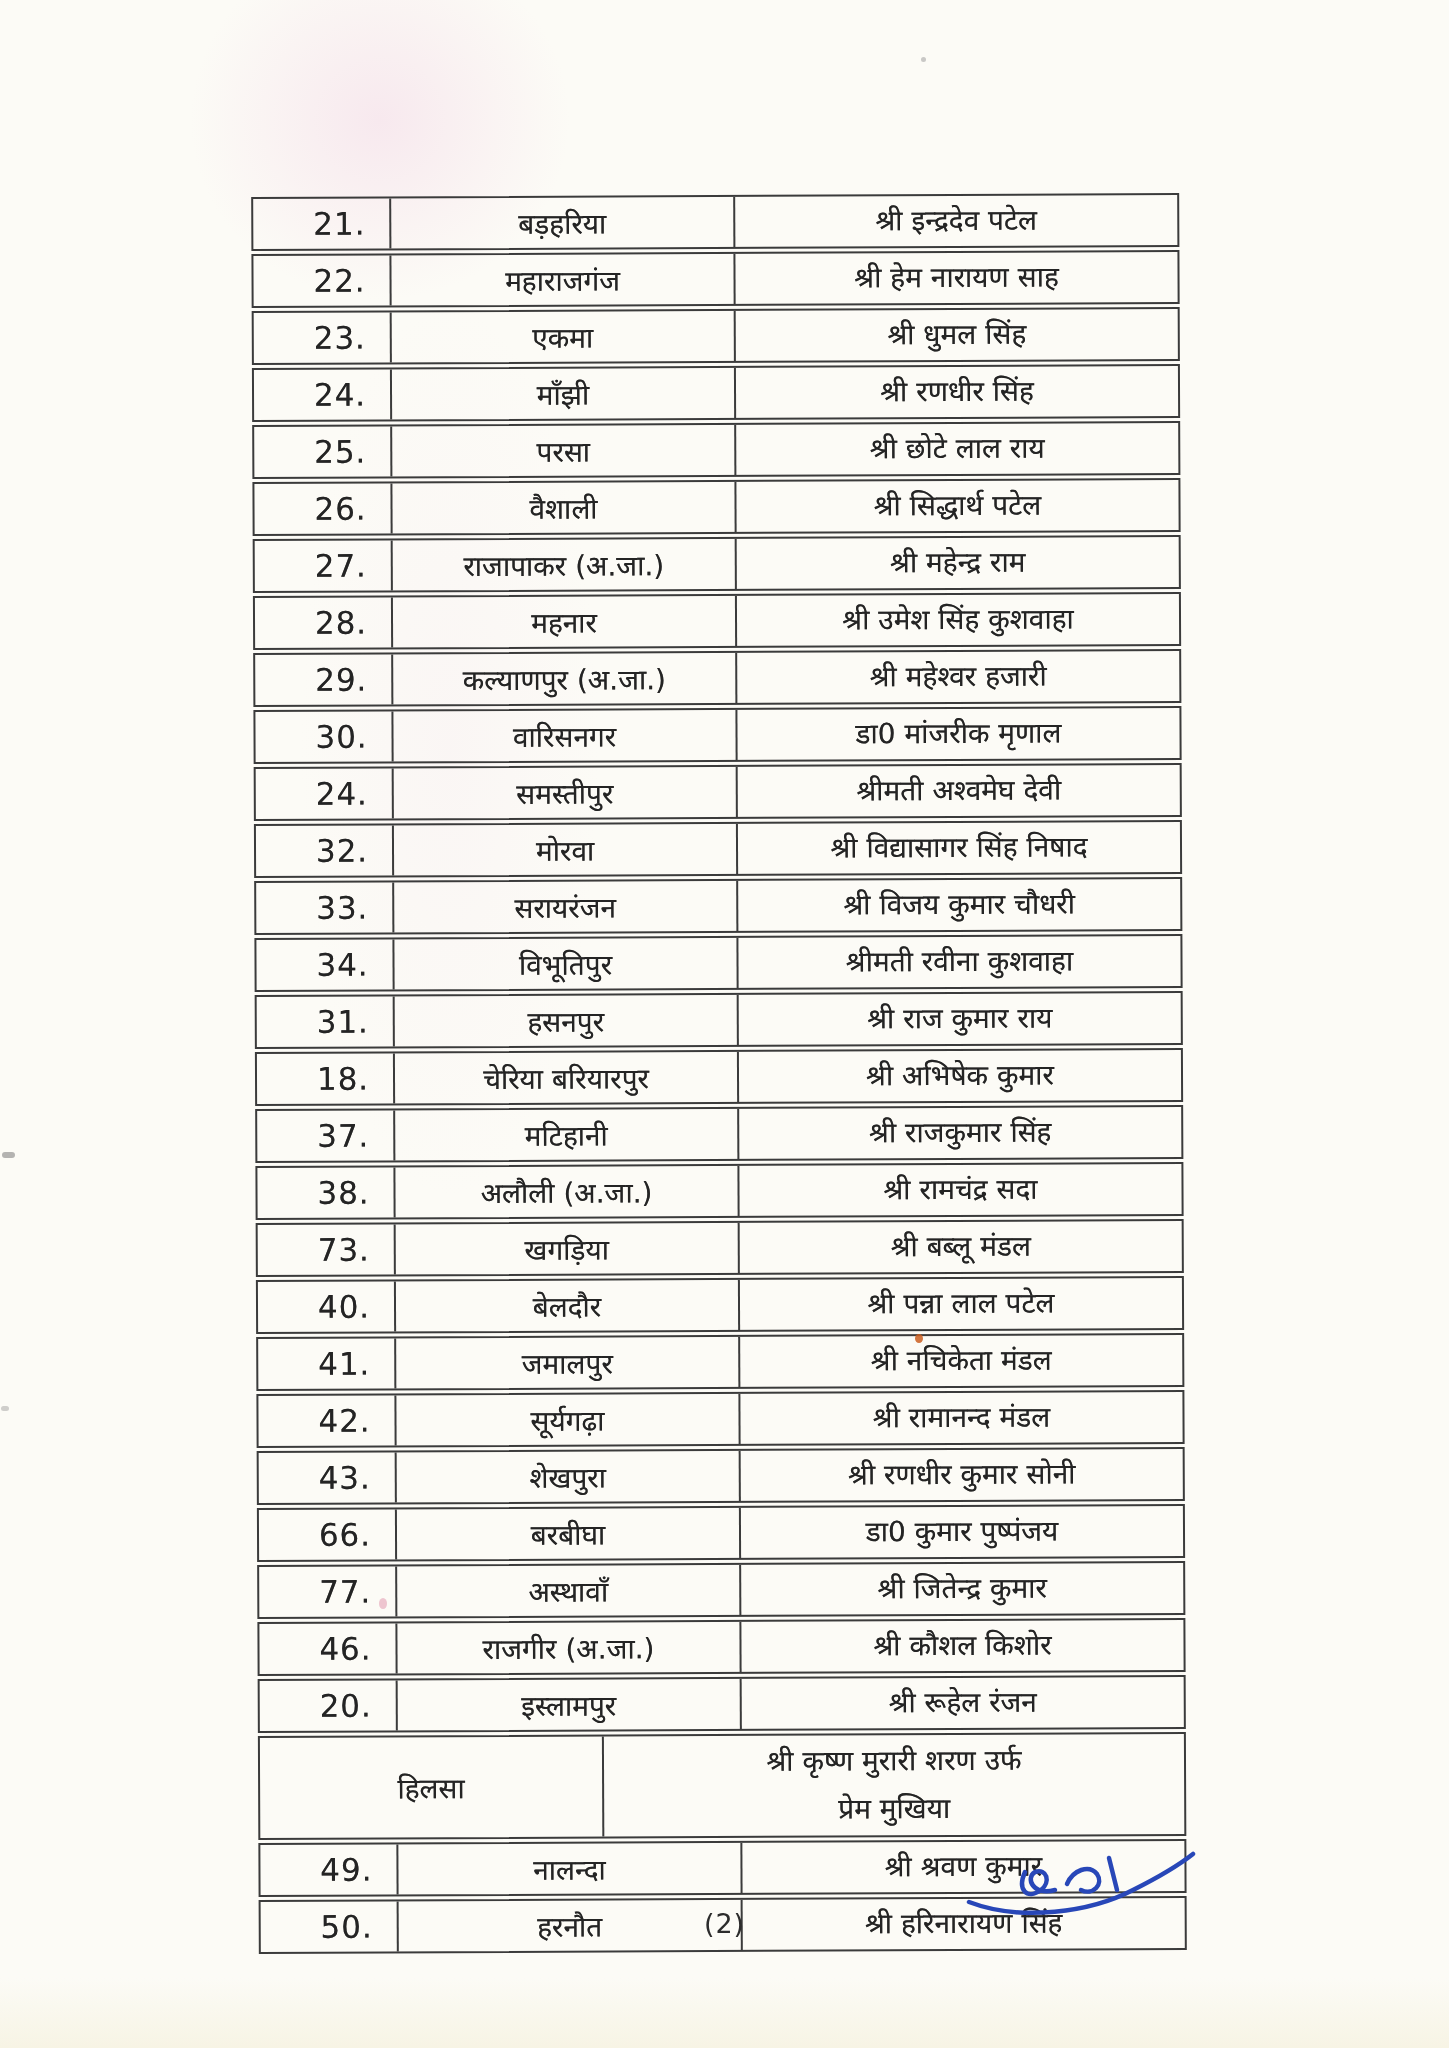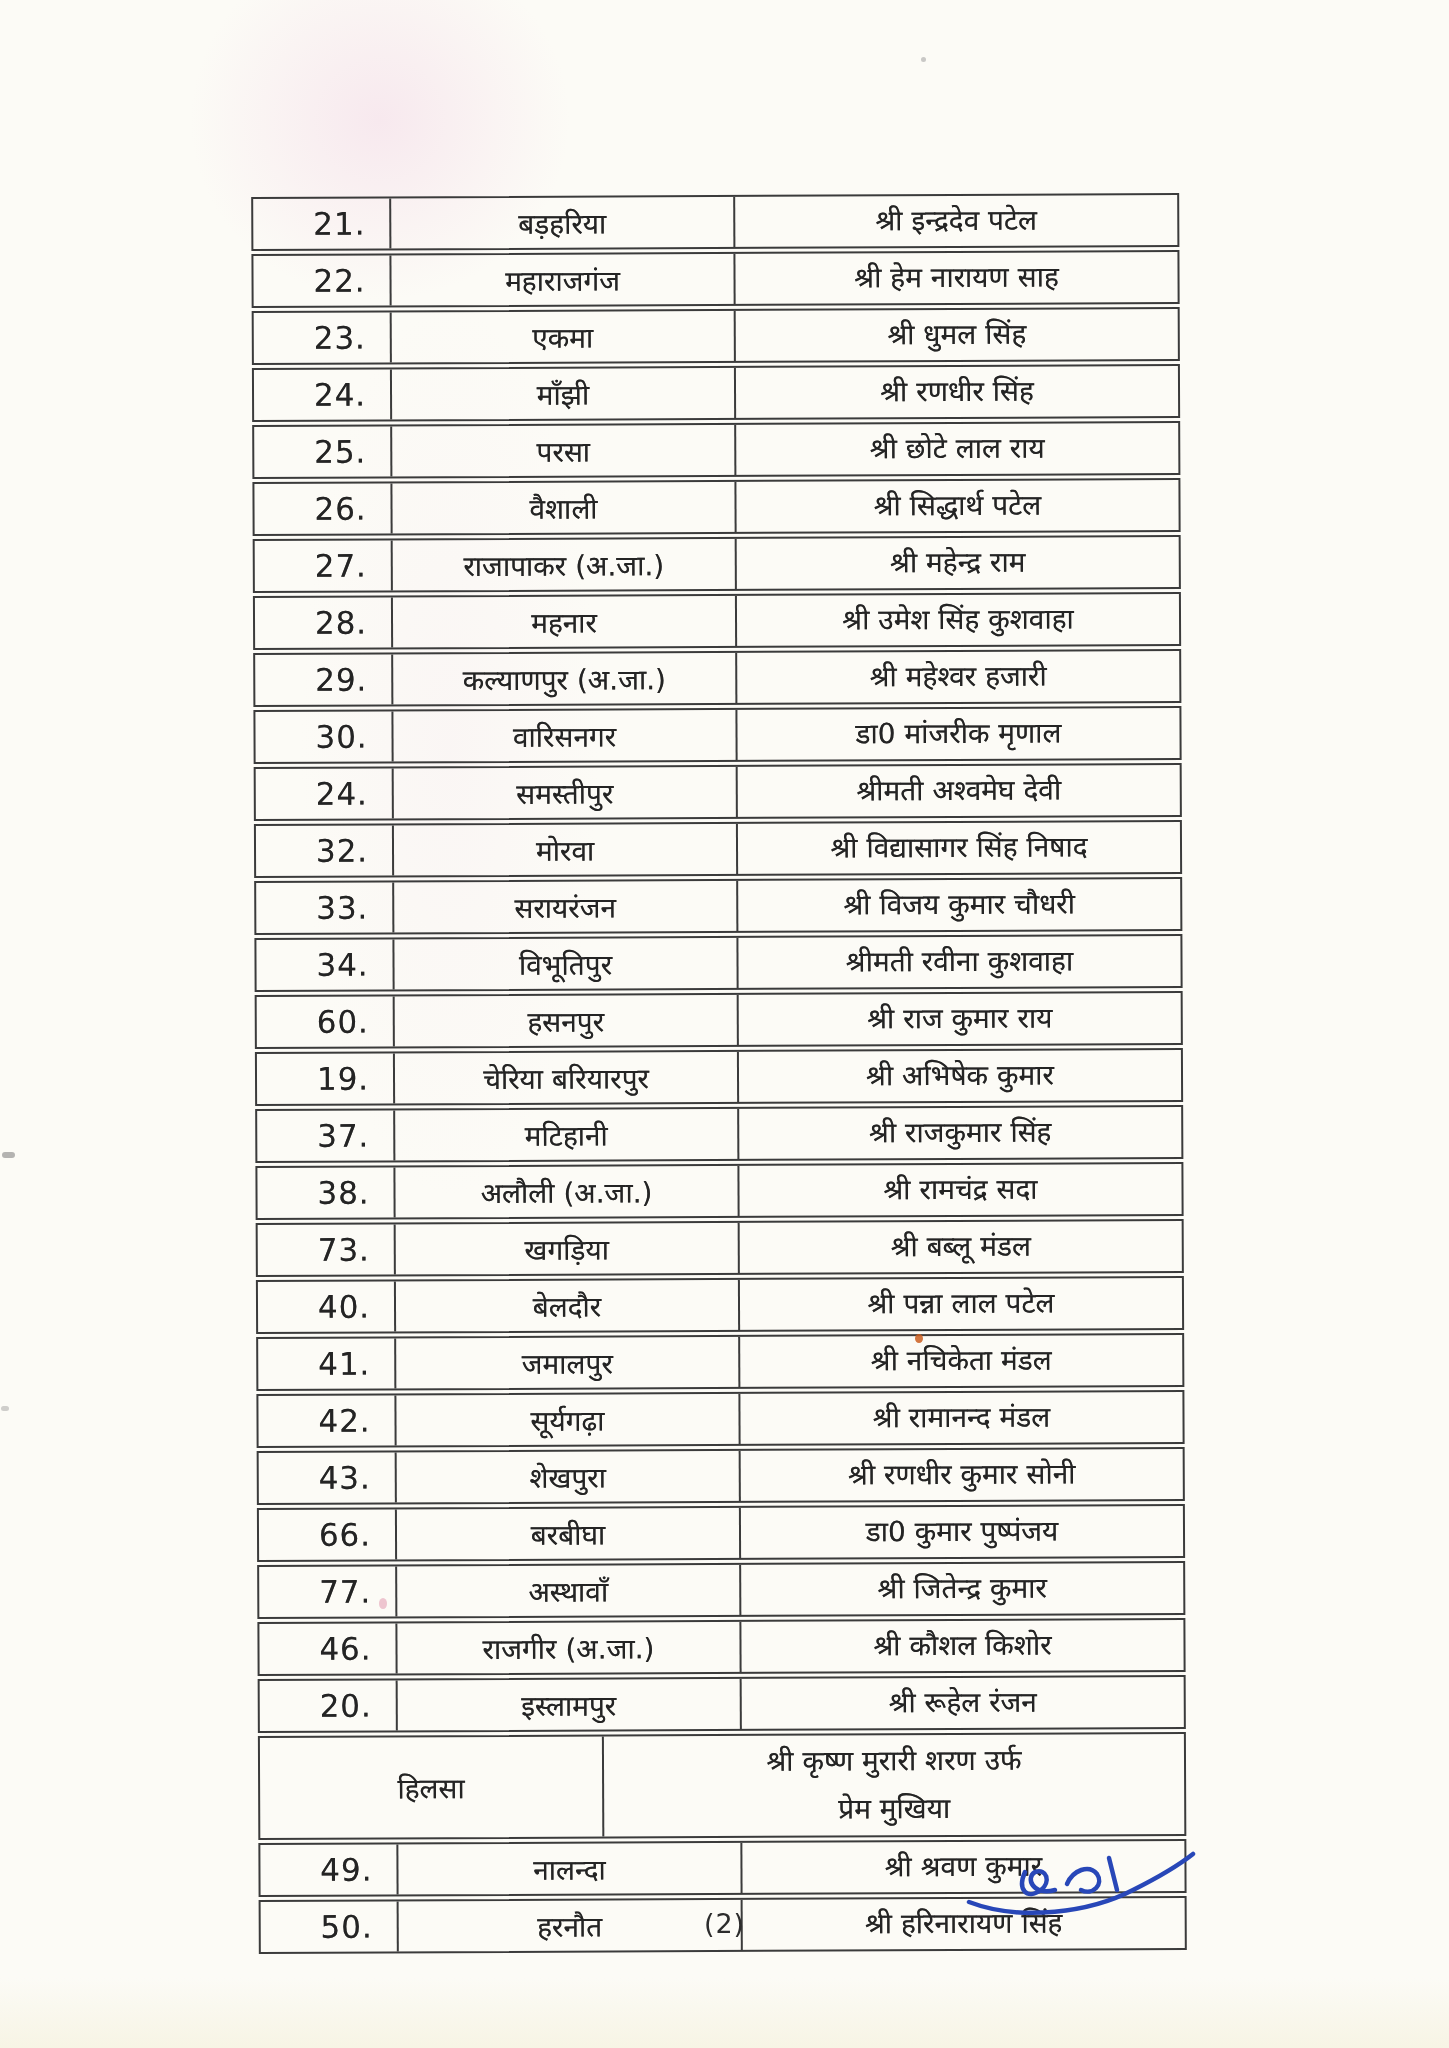--- a/index.html
+++ b/index.html
@@ -185,30 +185,30 @@
     <div class="row">
       <div class="cell sn">34.</div>
       <div class="cell const">विभूतिपुर</div>
       <div class="cell name">
         <div class="nline n1">श्रीमती रवीना कुशवाहा</div>
 
       </div>
     </div>
 
     <div class="row">
-      <div class="cell sn">60.</div>
+      <div class="cell sn">31.</div>
       <div class="cell const">हसनपुर</div>
       <div class="cell name">
         <div class="nline n1">श्री राज कुमार राय</div>
 
       </div>
     </div>
 
     <div class="row">
-      <div class="cell sn">19.</div>
+      <div class="cell sn">18.</div>
       <div class="cell const">चेरिया बरियारपुर</div>
       <div class="cell name">
         <div class="nline n1">श्री अभिषेक कुमार</div>
 
       </div>
     </div>
 
     <div class="row">
       <div class="cell sn">37.</div>
       <div class="cell const">मटिहानी</div>

